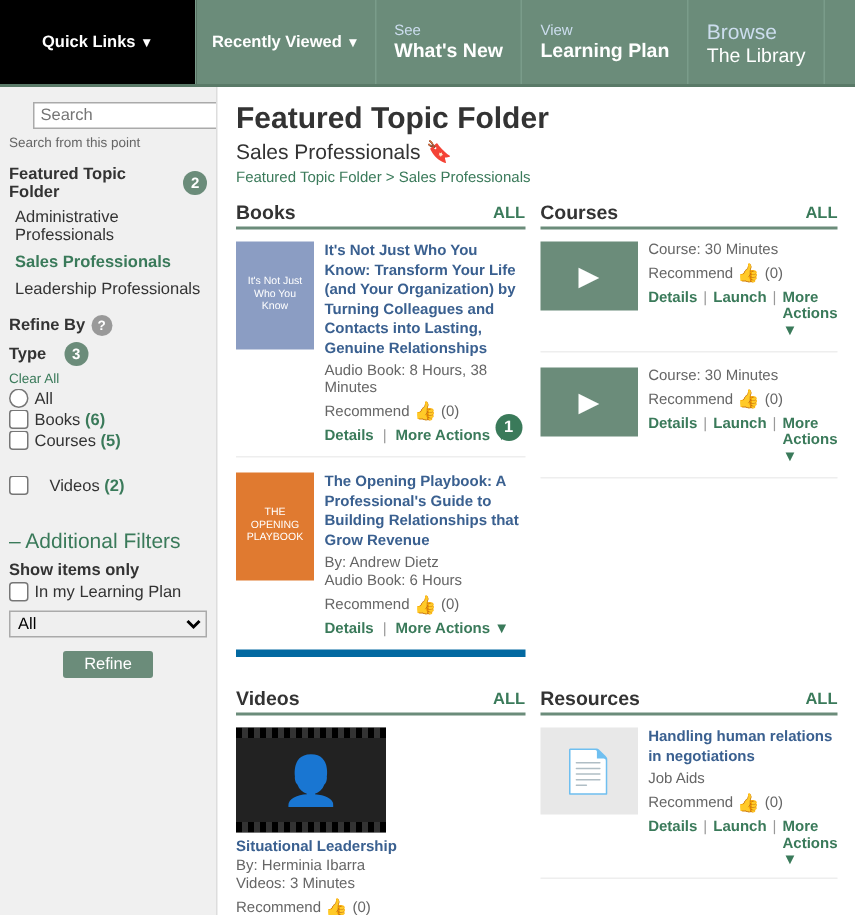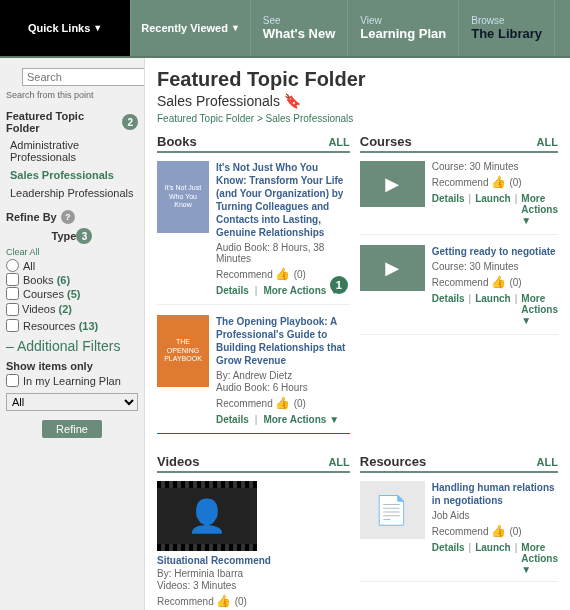--- a/index.html
+++ b/index.html
@@ -19,22 +19,22 @@
   </div>
   <div style="display:flex;flex-direction:column;justify-content:center;padding:0 12px;color:#fff;border-right:1px solid #7a9c8a;cursor:pointer;">
     <span style="font-size:10px;color:#cde;">See</span>
     <span style="font-size:13px;font-weight:bold;">What's New</span>
   </div>
   <div style="display:flex;flex-direction:column;justify-content:center;padding:0 12px;color:#fff;border-right:1px solid #7a9c8a;cursor:pointer;">
     <span style="font-size:10px;color:#cde;">View</span>
     <span style="font-size:13px;font-weight:bold;">Learning Plan</span>
   </div>
   <div style="display:flex;flex-direction:column;justify-content:center;padding:0 12px;color:#9de0c0;border-right:1px solid #7a9c8a;cursor:pointer;">
-    <span style="font-size:10px;color:#cde;">Browse</span>
-    <span style="font-size:13px;font-weight:bold;color:#0f172a;text-align:right;">The Library</span>
+    <span style="font-size:14px;color:#cde;">Browse</span>
+    <span style="font-size:13px;font-weight:normal;color:#ffffff;text-align:right;">The Library</span>
   </div>
 </div>
 
 <div style="display:flex; height:552px;">
 
   <div style="width:145px;min-width:145px;background:#f0f0f0;border-right:1px solid #ddd;overflow-y:auto;padding:6px 0;">
 
     <div style="display:flex;margin:4px 22px;">
       <input type="text" style="flex: 1 1 0%; border: 1px solid rgb(170, 170, 170); padding: 2px 4px; font-size: 11px;" placeholder="Search">
 
@@ -49,44 +49,40 @@
     <div style="padding:3px 6px 3px 10px;font-size:11px;color:#333;cursor:pointer;">Administrative Professionals</div>
     <div style="padding:3px 6px 3px 10px;font-size:11px;color:#3a7a5a;font-weight:bold;cursor:pointer;">Sales Professionals</div>
     <div style="padding:3px 6px 3px 10px;font-size:11px;color:#333;cursor:pointer;">Leadership Professionals</div>
 
     <div style="display:flex;align-items:center;gap:4px;padding:8px 6px 2px;font-size:11px;font-weight:bold;color:#333;">
       <span>Refine By</span>
       <span style="background:#999;color:#fff;border-radius:50%;width:14px;height:14px;display:inline-flex;align-items:center;justify-content:center;font-size:9px;cursor:pointer;">?</span>
     </div>
 
     <div style="padding:2px 6px;">
-      <div style="display:flex;align-items:center;gap:0;justify-content:center;">
+      <div style="display:flex;align-items:center;gap:12px;">
         <span style="font-size:11px;font-weight:bold;color:#333;">Type</span>
         <span style="background:#6b8c7a;color:#fff;border-radius:50%;width:16px;height:16px;display:inline-flex;align-items:center;justify-content:center;font-size:10px;font-weight:bold;">3</span>
       </div>
       <div><span style="font-size:9px;color:#3a7a5a;cursor:pointer;">Clear All</span></div>
       <label style="display:flex;align-items:center;gap:4px;font-size:11px;color:#333;margin:1px 0;cursor:pointer;">
         <input type="radio" name="filter-type" style=""> 
           <span>All</span>
       </label>
       <label style="display:flex;align-items:center;gap:4px;font-size:11px;color:#333;margin:1px 0;cursor:pointer;">
         <input type="checkbox" style=""> 
           <span>Books <span style="color:#3a7a5a;font-weight:bold;">(6)</span></span>
       </label>
       <label style="display:flex;align-items:center;gap:4px;font-size:11px;color:#333;margin:1px 0;cursor:pointer;">
         <input type="checkbox" style=""> 
           <span>Courses <span style="color:#3a7a5a;font-weight:bold;">(5)</span></span>
       </label>
-      <label style="display:flex;gap:3px;font-size:11px;color:#333;margin:3px 0;cursor:pointer;">
+      <label style="display:flex;align-items:center;gap:14px;font-size:11px;color:#333;margin:17px 0;cursor:pointer;">
         <input type="checkbox" style=""> 
           <span>Videos <span style="color:#3a7a5a;font-weight:bold;">(2)</span></span>
-      </label>
-      <label style="display:flex;align-items:center;gap:4px;font-size:11px;color:#333;margin:1px 0;cursor:pointer;">
-        <input type="checkbox" style=""> 
-          <span>Resources <span style="color:#3a7a5a;font-weight:bold;">(13)</span></span>
       </label>
     </div>
 
     <div style="font-size:14px;color:#3a7a5a;cursor:pointer;padding:3px 6px;">– Additional Filters</div>
 
     <div style="padding:3px 6px;">
       <div style="font-size:11px;font-weight:bold;color:#333;margin-bottom:2px;">Show items only</div>
       <label style="display:flex;align-items:center;gap:4px;font-size:11px;color:#333;cursor:pointer;">
         <input type="checkbox" style=""> 
           <span>In my Learning Plan</span>
@@ -136,21 +132,21 @@
             </div>
             <div style="display:flex;gap:6px;font-size:10px;">
               <a style="color:#3a7a5a;cursor:pointer;text-decoration:none;font-weight:bold;">Details</a>
               <span style="color:#999;">|</span>
               <a style="color:#3a7a5a;cursor:pointer;text-decoration:none;font-weight:bold;">More Actions ▼</a>
             </div>
           </div>
           <div style="position:absolute;bottom:10px;right:2px;background:#3a7a5a;color:#fff;border-radius:50%;width:18px;height:18px;display:flex;align-items:center;justify-content:center;font-size:11px;font-weight:bold;">1</div>
         </div>
 
-        <div style="display:flex;gap:7px;margin-bottom:10px;padding-bottom:8px;border-bottom:1px solid #0369a1;">
+        <div style="display:flex;gap:7px;margin-bottom:10px;padding-bottom:8px;border-bottom:5px solid #0369a1;">
           <div style="width:52px;min-width:52px;height:72px;background:#e07a30;display:flex;align-items:center;justify-content:center;color:#fff;font-size:7px;text-align:center;padding:3px;line-height:1.2;">
             <span>THE OPENING PLAYBOOK</span>
           </div>
           <div style="flex:1;">
             <div style="font-size:10px;font-weight:bold;color:#3a6090;cursor:pointer;line-height:1.3;margin-bottom:3px;">The Opening Playbook: A Professional's Guide to Building Relationships that Grow Revenue</div>
             <div style="font-size:10px;color:#666;margin-bottom:1px;">By: Andrew Dietz</div>
             <div style="font-size:10px;color:#666;margin-bottom:3px;">Audio Book: 6 Hours</div>
             <div style="font-size:10px;color:#666;display:flex;align-items:center;gap:3px;margin-bottom:4px;">
               <span>Recommend</span>
               <span style="color:#3a7a5a;font-size:12px;cursor:pointer;">👍</span>
@@ -190,21 +186,20 @@
               <a style="color:#3a7a5a;cursor:pointer;text-decoration:none;font-weight:bold;">More Actions ▼</a>
             </div>
           </div>
         </div>
 
         <div style="display:flex;gap:7px;margin-bottom:10px;padding-bottom:8px;border-bottom:1px solid #eee;">
           <div style="width:65px;min-width:65px;height:46px;background:#6b8c7a;display:flex;align-items:center;justify-content:center;color:#fff;font-size:18px;">
             ▶
           </div>
           <div style="flex:1;">
-            <div style="font-size:10px;font-weight:bold;color:#3a6090;cursor:pointer;line-height:1.3;margin-bottom:3px;">Getting ready to negotiate</div>
             <div style="font-size:10px;color:#666;margin-bottom:3px;">Course: 30 Minutes</div>
             <div style="font-size:10px;color:#666;display:flex;align-items:center;gap:3px;margin-bottom:4px;">
               <span>Recommend</span>
               <span style="color:#3a7a5a;font-size:12px;cursor:pointer;">👍</span>
               <span>(0)</span>
             </div>
             <div style="display:flex;gap:4px;font-size:10px;">
               <a style="color:#3a7a5a;cursor:pointer;text-decoration:none;font-weight:bold;">Details</a>
               <span style="color:#999;">|</span>
               <a style="color:#3a7a5a;cursor:pointer;text-decoration:none;font-weight:bold;">Launch</a>
@@ -220,21 +215,21 @@
           <span style="font-size:13px;font-weight:bold;color:#333;">Videos</span>
           <span style="font-size:11px;color:#3a7a5a;cursor:pointer;font-weight:bold;">ALL</span>
         </div>
 
         <div style="margin-bottom:8px;padding-bottom:6px;border-bottom:1px solid #eee;">
           <div style="width:100px;height:70px;background:#222;display:flex;align-items:center;justify-content:center;margin-bottom:4px;position:relative;overflow:hidden;">
             <div style="position:absolute;top:0;left:0;right:0;height:7px;background:repeating-linear-gradient(90deg,#000 0,#000 4px,#333 4px,#333 8px);"></div>
             <div style="position:absolute;bottom:0;left:0;right:0;height:7px;background:repeating-linear-gradient(90deg,#000 0,#000 4px,#333 4px,#333 8px);"></div>
             <span style="font-size:32px;color:#aaa;">👤</span>
           </div>
-          <div style="font-size:10px;font-weight:bold;color:#3a6090;cursor:pointer;margin-bottom:2px;">Situational Recommend</div>
+          <div style="font-size:10px;font-weight:bold;color:#3a6090;cursor:pointer;margin-bottom:2px;">Situational Leadership</div>
           <div style="font-size:10px;color:#666;margin-bottom:1px;">By: Herminia Ibarra</div>
           <div style="font-size:10px;color:#666;margin-bottom:3px;">Videos: 3 Minutes</div>
           <div style="font-size:10px;color:#666;display:flex;align-items:center;gap:3px;margin-bottom:4px;">
             <span>Recommend</span>
             <span style="color:#3a7a5a;font-size:12px;cursor:pointer;">👍</span>
             <span>(0)</span>
           </div>
 
         </div>
       </div>

